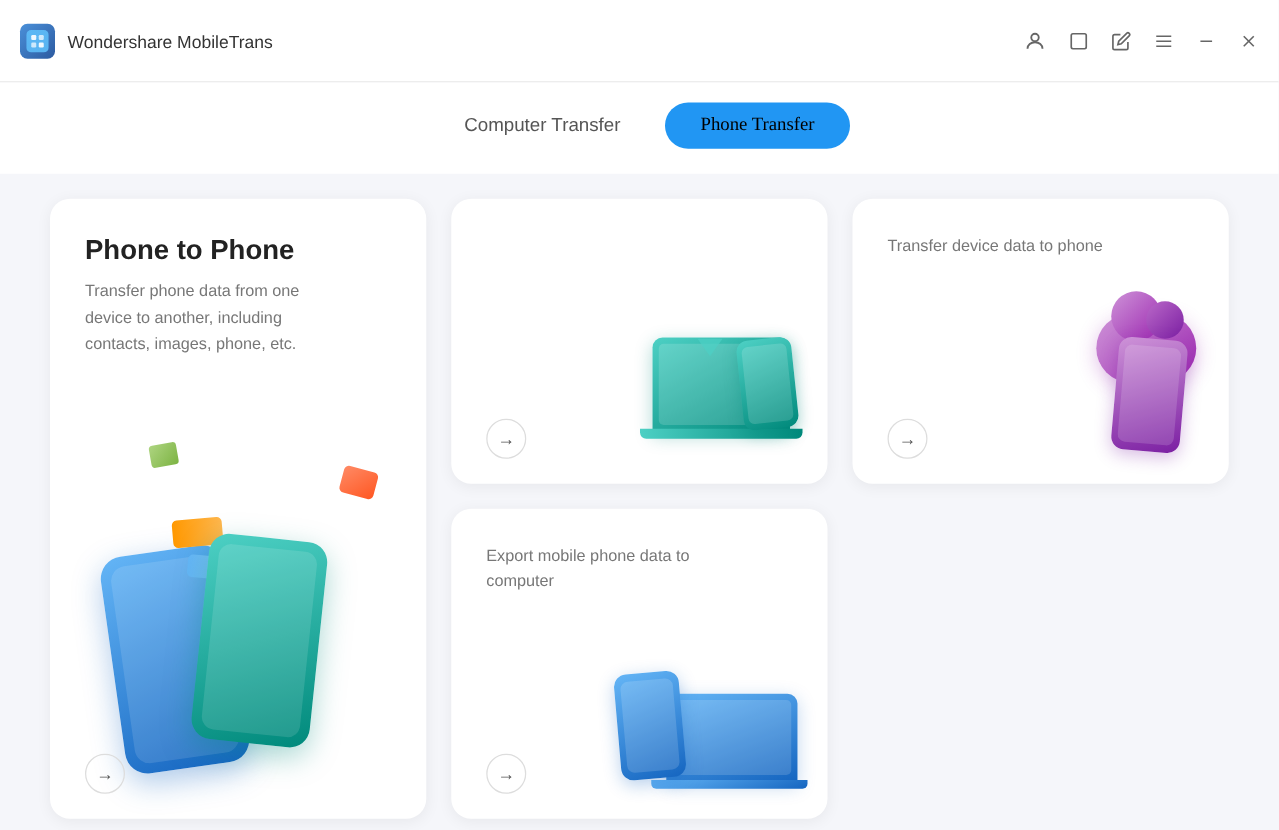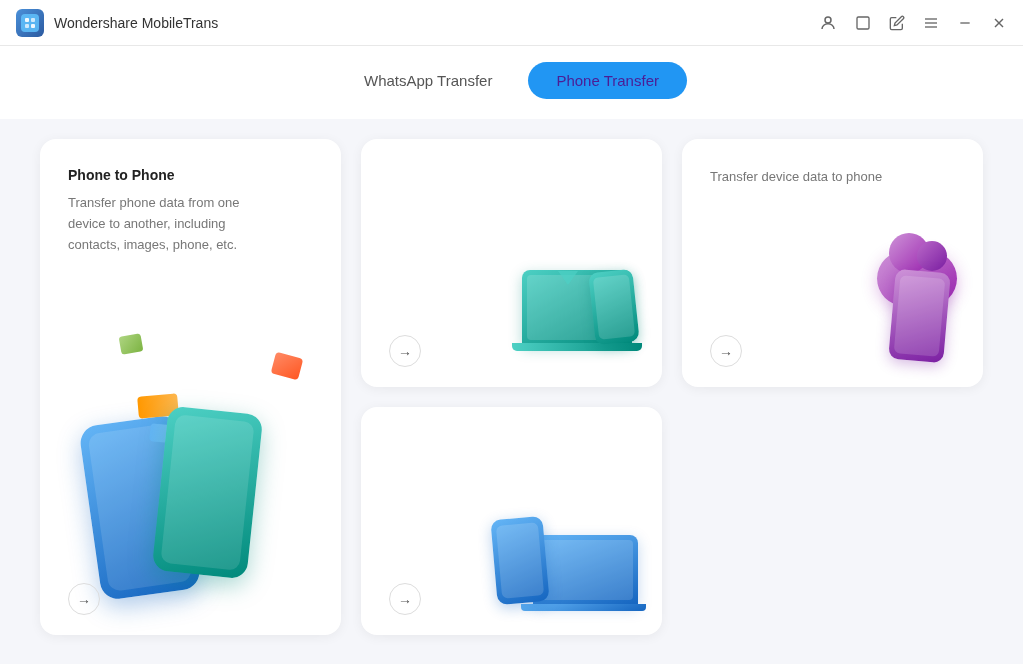--- a/index.html
+++ b/index.html
@@ -11,21 +11,21 @@
       overflow: hidden;
       user-select: none;
     }
     
     .title-bar {
       display: flex;
       align-items: center;
       justify-content: space-between;
       background: #ffffff;
       padding: 0 16px;
-      height: 46px;
+      height: 66px;
       border-bottom: 1px solid #e8e8e8;
     }
     .title-bar-left {
       display: flex;
       align-items: center;
       gap: 10px;
     }
     .app-icon {
       width: 28px;
       height: 28px;
@@ -71,21 +71,22 @@
       font-size: 15px;
       font-weight: 500;
       cursor: pointer;
       color: #555;
       background: transparent;
       border: none;
       transition: all 0.2s;
     }
     .nav-tab.active {
       background: #2196f3;
-      color: #4c1d95;
+      color: #000000;
+      font-family: Liberation Serif, serif;
     }
 
     
     .main-content {
       padding: 20px 40px 20px;
       display: grid;
       grid-template-columns: 1fr 1fr 1fr;
       grid-template-rows: auto auto;
       gap: 20px;
       height: calc(664px - 48px - 80px);
@@ -101,21 +102,21 @@
       box-shadow: 0 2px 12px rgba(0,0,0,0.06);
       cursor: pointer;
       transition: box-shadow 0.2s;
     }
 
     .card-large {
       grid-row: span 2;
     }
 
     .card-title {
-      font-size: 14px;
+      font-size: 22px;
       font-weight: 700;
       color: #222;
       margin-bottom: 10px;
     }
     .card-desc {
       font-size: 13px;
       color: #777;
       line-height: 1.6;
       max-width: 180px;
     }
@@ -415,21 +416,21 @@
     <span class="title-bar-icon">
       <svg width="16" height="16" viewBox="0 0 24 24" fill="none" stroke="#666" stroke-width="2">
         <line x1="18" y1="6" x2="6" y2="18"></line>
         <line x1="6" y1="6" x2="18" y2="18"></line>
       </svg>
     </span>
   </div>
 </div>
 
 <div class="nav-bar">
-  <button class="nav-tab">WhatsApp Transfer</button>
+  <button class="nav-tab">Computer Transfer</button>
   <button class="nav-tab active">Phone Transfer</button>
 </div>
 
 <div class="main-content">
 
   <div class="card card-large">
     <h2 class="card-title">Phone to Phone</h2>
     <p class="card-desc">Transfer phone data from one device to another, including contacts, images, phone, etc.</p>
 
     <div class="illus-phone-to-phone">
@@ -469,20 +470,21 @@
     <div class="illus-icloud">
       <div class="cloud-shape"></div>
       <div class="phone-icloud"></div>
     </div>
     <div class="card-arrow">
       <span>→</span>
     </div>
   </div>
 
   <div class="card">
+    <p class="card-desc">Export mobile phone data to computer</p>
 
     <div class="illus-export">
       <div class="phone-export"></div>
       <div class="export-arrow"></div>
       <div class="laptop-export"></div>
       <div class="laptop-base-export"></div>
     </div>
     <div class="card-arrow">
       <span>→</span>
     </div>

